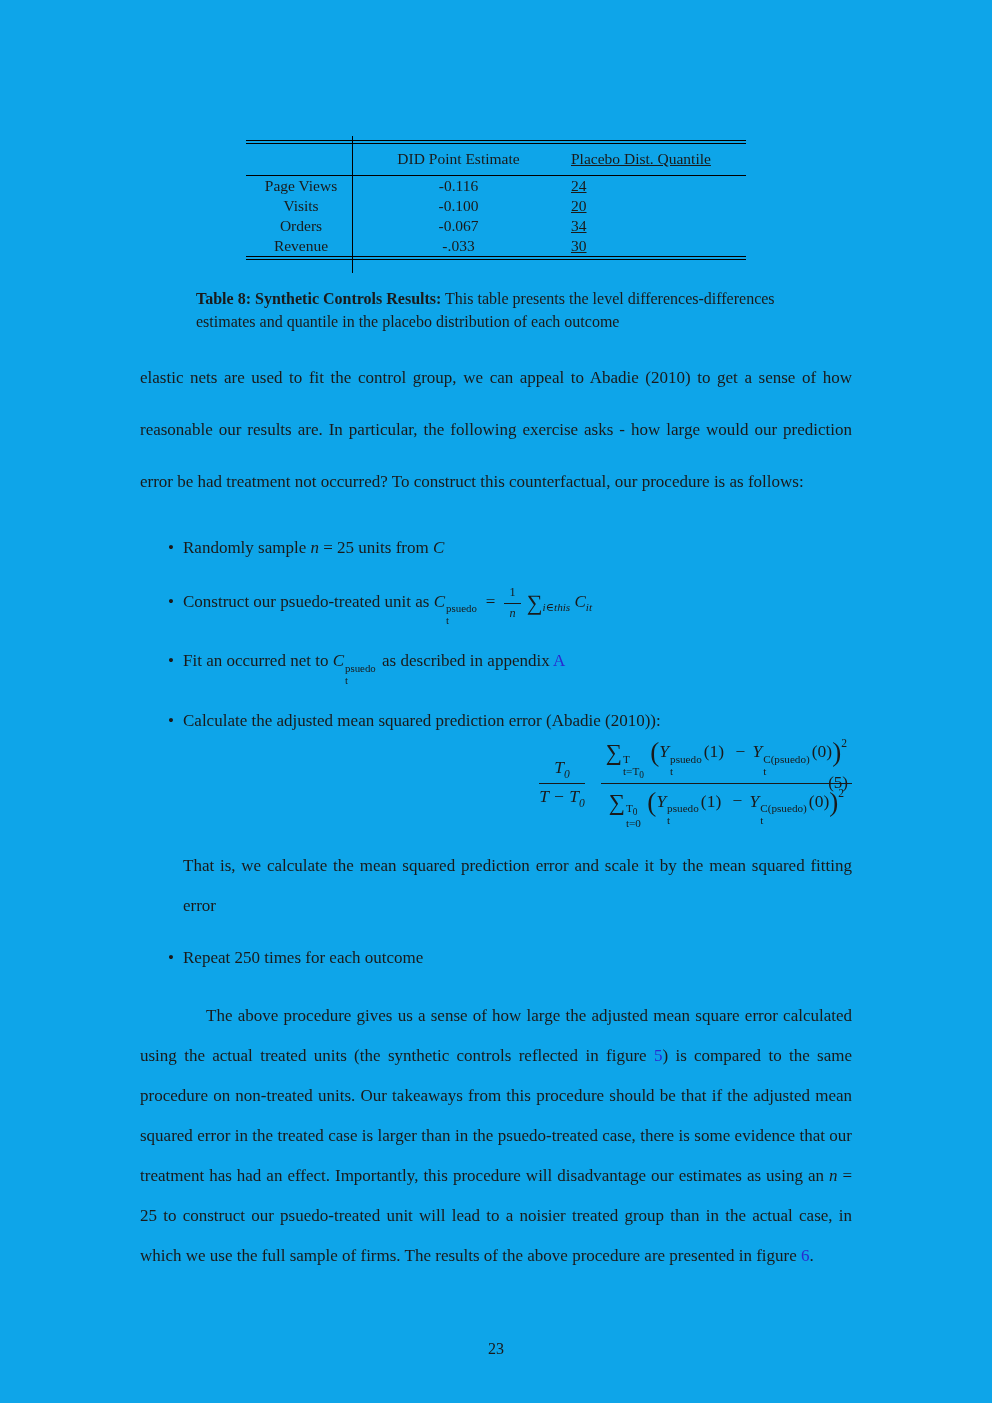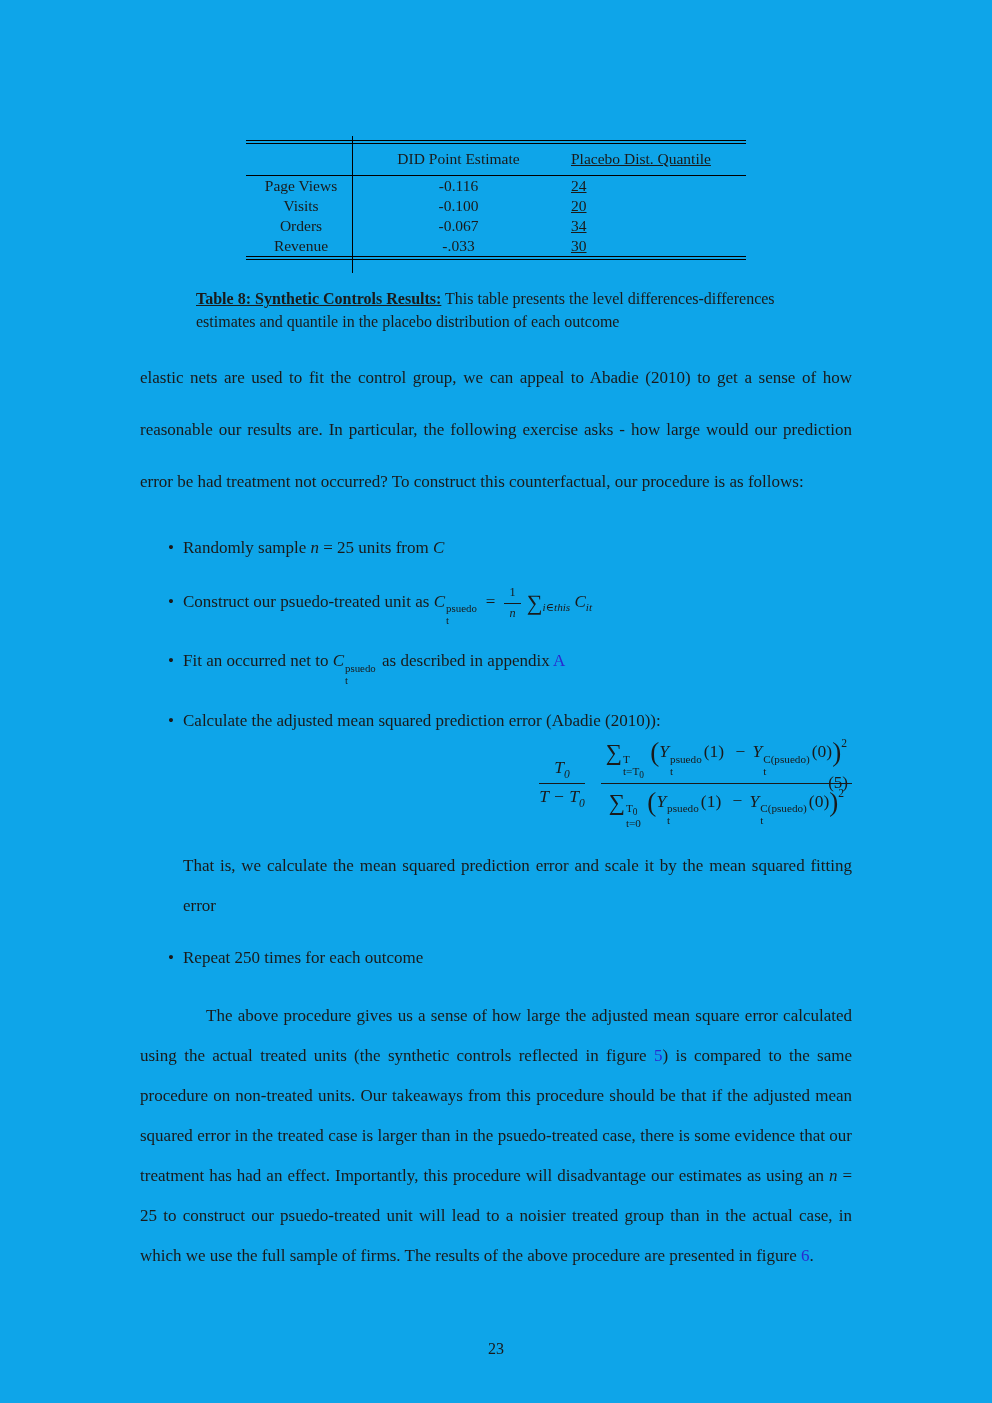--- a/index.html
+++ b/index.html
@@ -3,21 +3,21 @@
 <meta charset="utf-8">
 <style>
   html,body { margin:0; padding:0; background:#ffffff; }
   .page {
     position:relative; width:992px; height:1403px; margin:0 auto;
     background:#0ea5e9; overflow:hidden;
     font-family:"Liberation Serif","DejaVu Serif",serif;
     color:#1a1a1a; font-size:17px;
   }
   i, .it { font-style:italic; }
-  .b { font-weight:bold;text-decoration:underline; }
+  .b { font-weight:bold; }
   .link { color:var(--link,#2a2ad0); cursor:pointer; text-decoration:none; }
 
   
   .table-area { position:absolute; top:140px; left:0; width:100%; display:flex; justify-content:center; }
   .tbl-wrap { position:relative; }
   .dbl { height:2px; border-top:1px solid #000; border-bottom:1px solid #000; }
   table.dtable { border-collapse:collapse; font-size:15.5px; }
   table.dtable th { font-weight:normal; padding:6px 10px 7px; border-bottom:1px solid #000; white-space:nowrap; }
   table.dtable td { padding:1px 10px; white-space:nowrap; }
   td.lab, th.lab { width:90px; text-align:center; padding-left:2px; padding-right:14px; }

